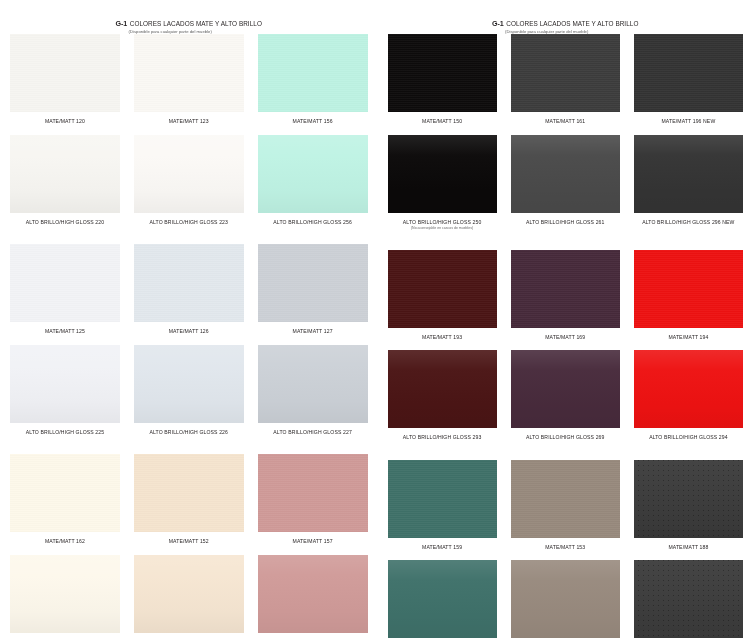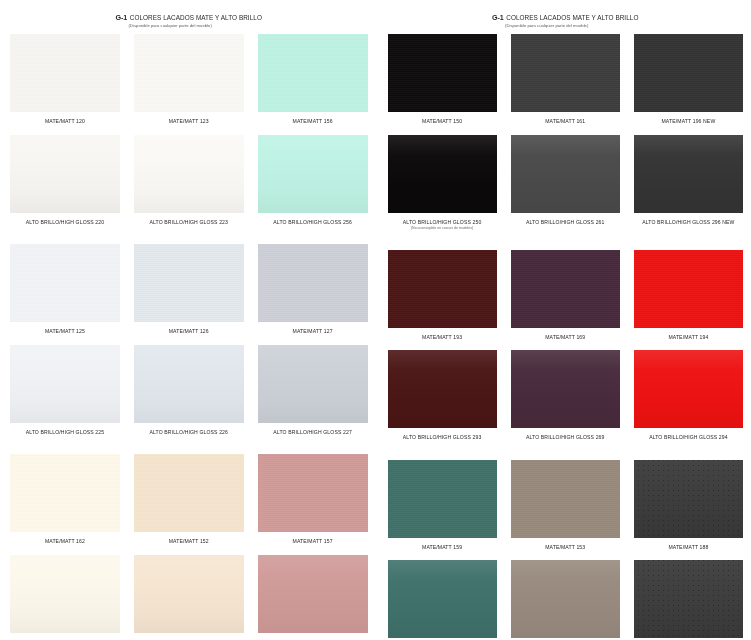--- a/index.html
+++ b/index.html
@@ -31,21 +31,21 @@
   }
   .panel-left  { padding: 0 8px 0 10px; }
   .panel-right { padding: 0 8px 0 12px; }
 
   
   .panel-header {
     height: 34px;
     display: flex;
     align-items: flex-start;
     justify-content: center;
-    padding-top: 14px;
+    padding-top: 20px;
     box-sizing: border-box;
   }
   .header-inner {
     display: flex;
     flex-direction: column;
     align-items: flex-start;
   }
   .header-line1 {
     display: flex;
     align-items: baseline;

